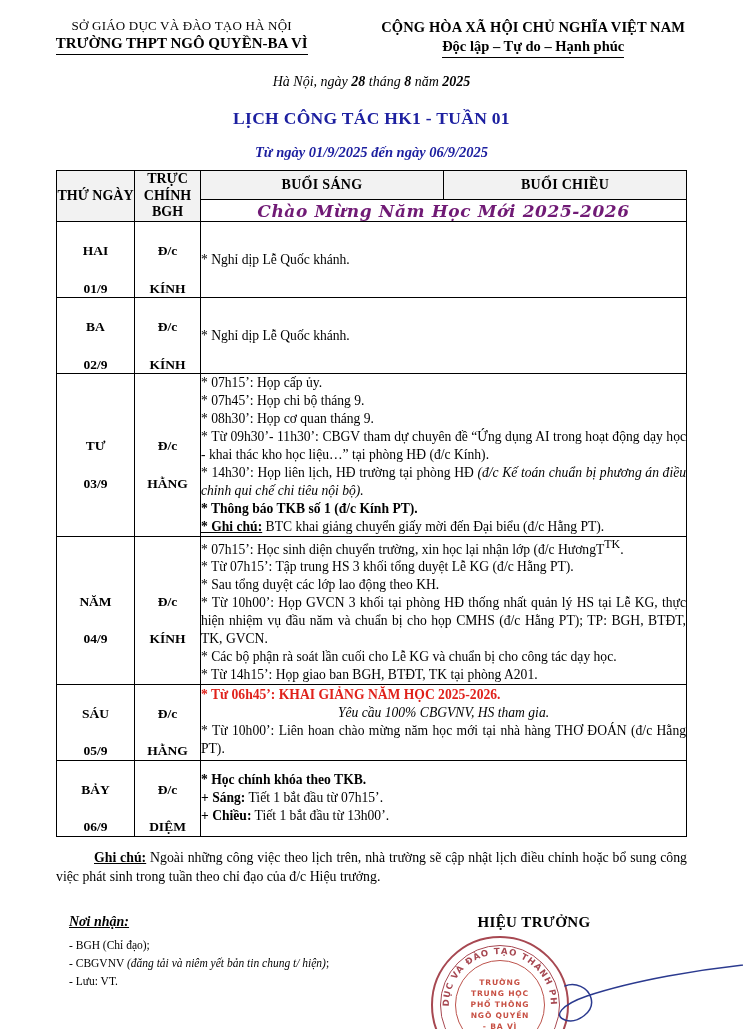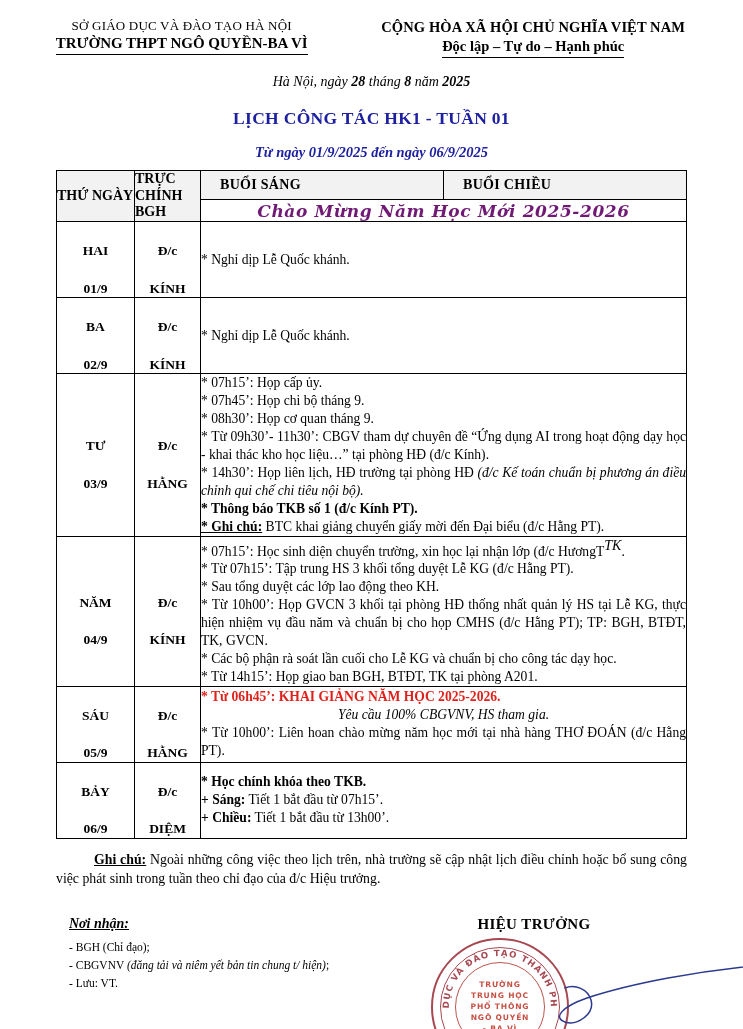--- a/index.html
+++ b/index.html
@@ -91,21 +91,21 @@
   table.sched td, table.sched th {
     border: 1.2px solid #000;
     vertical-align: middle;
     padding: 0;
   }
   .col-day   { width: 78px; }
   .col-duty  { width: 66px; }
 
   th.hcell {
     background: #f2f2f2;
-    text-align: left;
+    text-align: center;
     font-weight: bold;
     font-size: 14px;
     line-height: 1.18;
     padding: 4px 2px;
   }
   th.hcell.sess { font-size: 14px; padding: 5px 19px; letter-spacing: .3px; margin-left: 19px; }
 
   .banner-cell {
     text-align: center;
     padding: 2px 0 4px 0;
@@ -135,21 +135,21 @@
   }
   td.content p {
     margin: 0;
     text-align: justify;
   }
   .it { font-style: italic; }
   .bd { font-weight: bold; }
   .ul { text-decoration: underline; }
   .redb { color: #e0211b; font-weight: bold; }
   .center { text-align: center !important; }
-  sup { font-size: 14px; vertical-align: super; font-style: italic; }
+  sup { font-size: 12px; vertical-align: super; }
 
   
   .footnote {
     width: 631px;
     margin: 11px auto 0 auto;
     font-size: 13.8px;
     line-height: 1.42;
     text-align: justify;
   }
   .footnote .lead { padding-left: 38px; }

